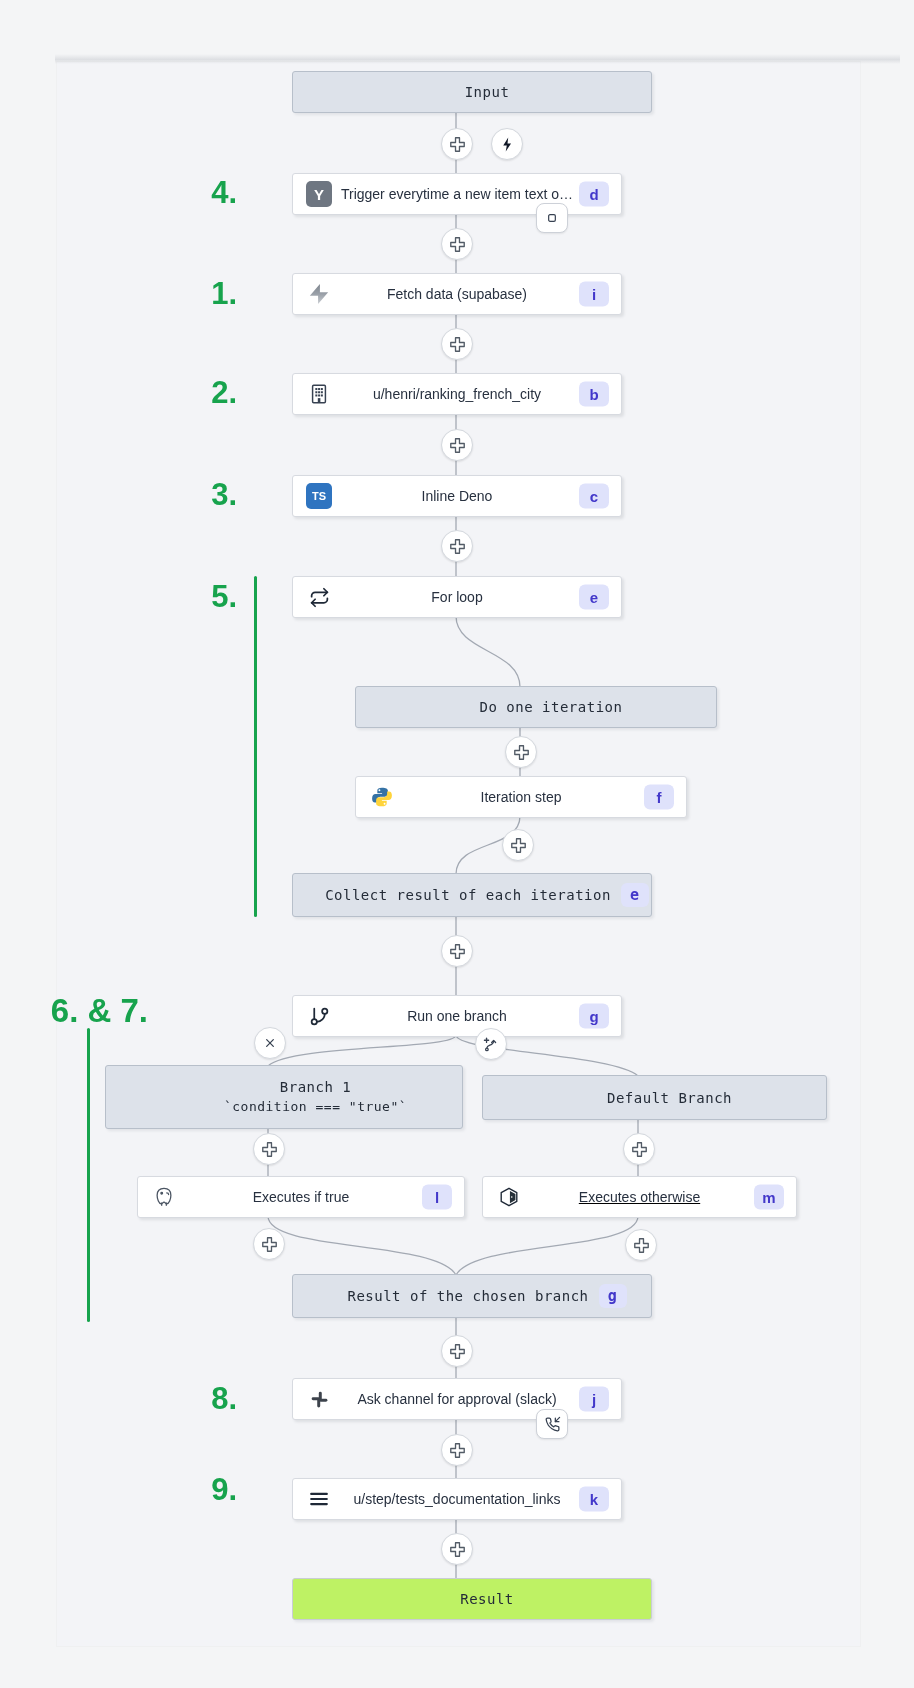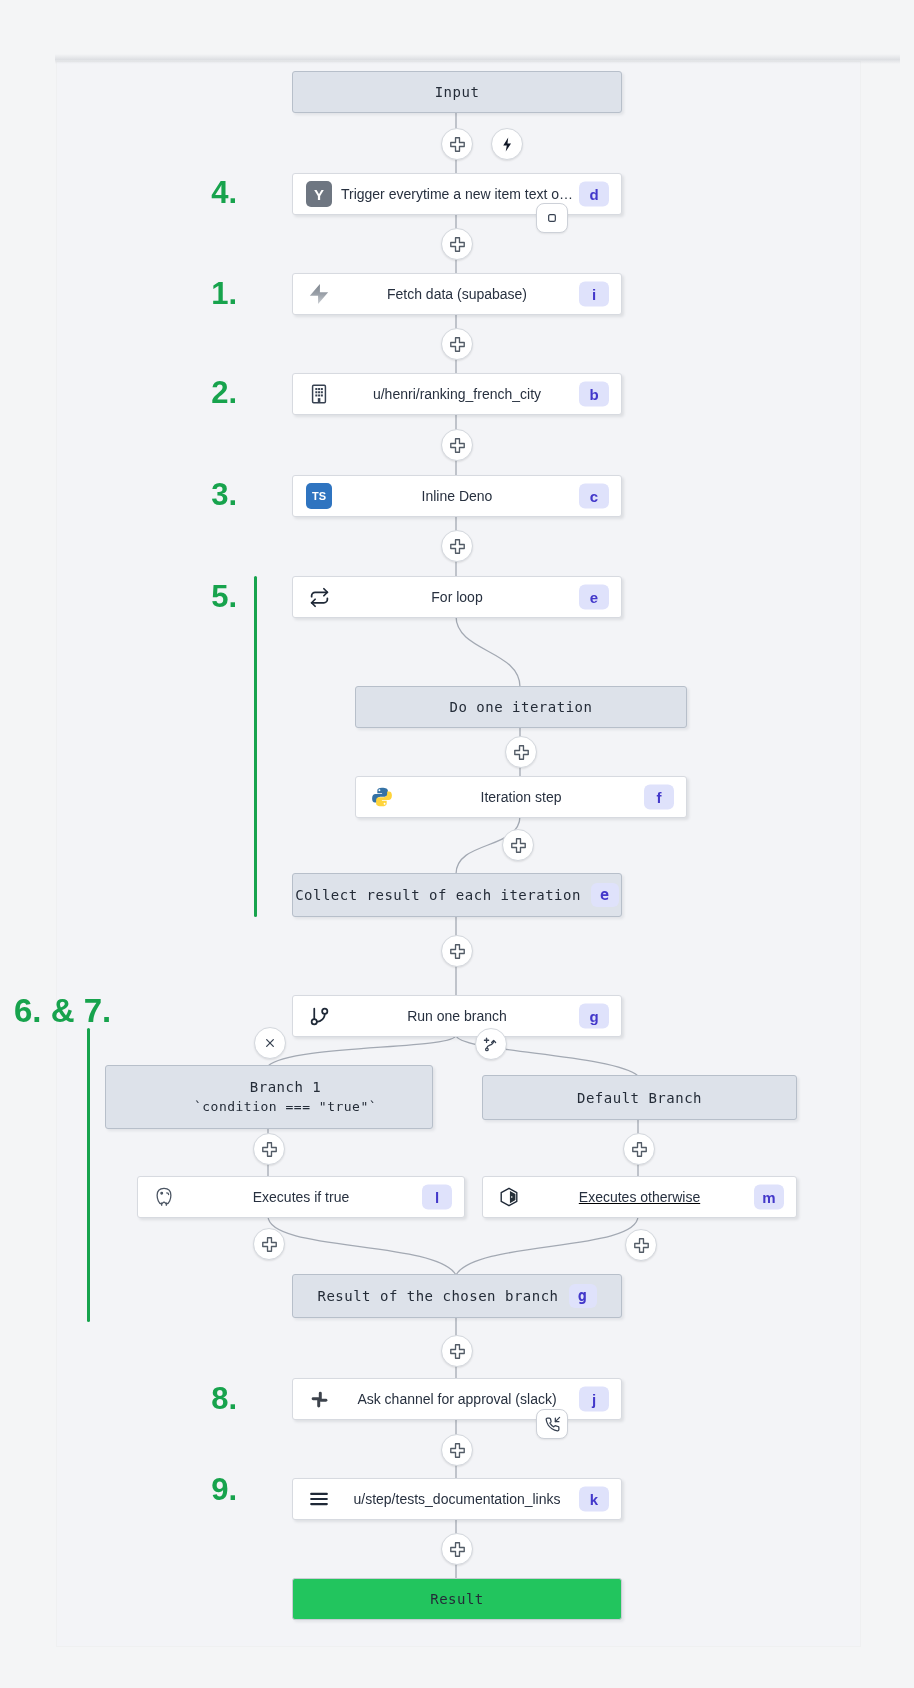--- a/index.html
+++ b/index.html
@@ -40,22 +40,23 @@
     min-width:30px;height:25px;border-radius:6px;
     background:#dfe2fb;color:#4338ca;font-weight:bold;font-size:15px;
     display:flex;align-items:center;justify-content:center;z-index:2;
   }
   .infobox{
     position:absolute;background:#dde2ea;border:1px solid #b7bfca;border-radius:3px;
     box-shadow:2px 2px 3px rgba(30,38,50,0.08);
     z-index:2;display:flex;align-items:center;justify-content:center;
     font-family:"DejaVu Sans Mono", monospace;font-size:14px;color:#242c38;
     letter-spacing:0.5px;
-  }
-  .infobox.white{background:#22c55e;border-color:#c9cdd4;}
+    padding-left:30px;
+  }
+  .infobox.white{background:#bef264;border-color:#c9cdd4;}
   .infobox .inline-badge{
     position:static;transform:none;margin-left:10px;
   }
   .infobox .two-lines{text-align:center;line-height:1.45;margin-left:33px;}
   .infobox .two-lines .l2{font-size:13px;}
 
   .circle{
     position:absolute;width:30px;height:30px;border-radius:50%;
     background:#ffffff;border:1px solid #d4d8de;
     box-shadow:0 1px 2px rgba(0,0,0,0.10);
@@ -104,21 +105,21 @@
 </svg>
 
 <div class="greenline" style="left:254px;top:576px;height:341px;"></div>
 <div class="greenline" style="left:87px;top:1028px;height:294px;"></div>
 
 <div class="annot" style="left:155px;top:175px;width:82px;">4.</div>
 <div class="annot" style="left:155px;top:276px;width:82px;">1.</div>
 <div class="annot" style="left:155px;top:375px;width:82px;">2.</div>
 <div class="annot" style="left:155px;top:477px;width:82px;">3.</div>
 <div class="annot" style="left:155px;top:579px;width:82px;">5.</div>
-<div class="annot big" style="left:14px;top:992px;width:134px;text-align:left;">6. &amp; 7.</div>
+<div class="annot big" style="left:14px;top:992px;width:134px;text-align:right;">6. &amp; 7.</div>
 <div class="annot" style="left:155px;top:1381px;width:82px;">8.</div>
 <div class="annot" style="left:155px;top:1472px;width:82px;">9.</div>
 
 <div class="infobox" style="left:292px;top:71px;width:328px;height:40px;">
   <span>Input</span>
 </div>
 
 <div class="circle" style="left:441px;top:128px;">
   <svg width="19" height="19" viewBox="0 0 24 24">
       <path d="M9.5 3.5 h5 v6 h6 v5 h-6 v6 h-5 v-6 h-6 v-5 h6 z" fill="#ffffff" stroke="#525b66" stroke-width="1.7" stroke-linejoin="round"></path>

